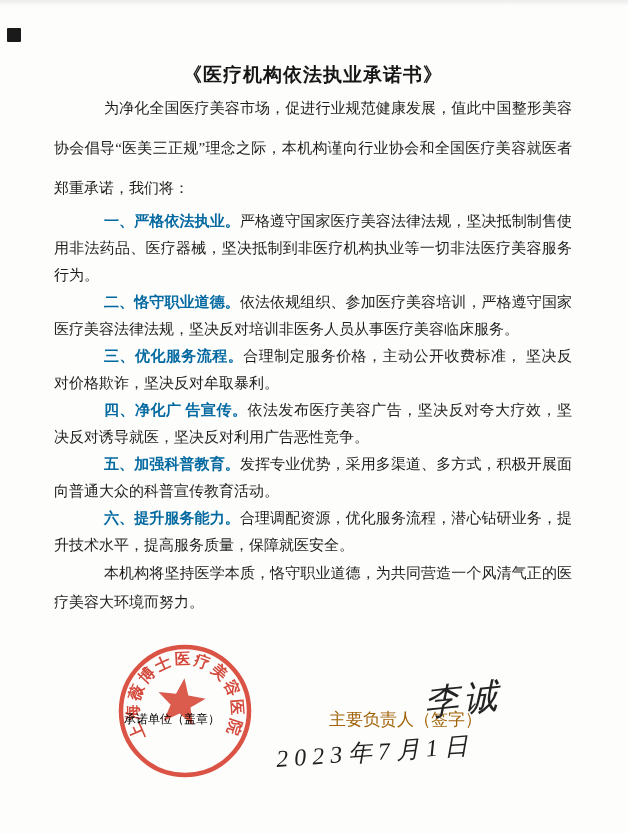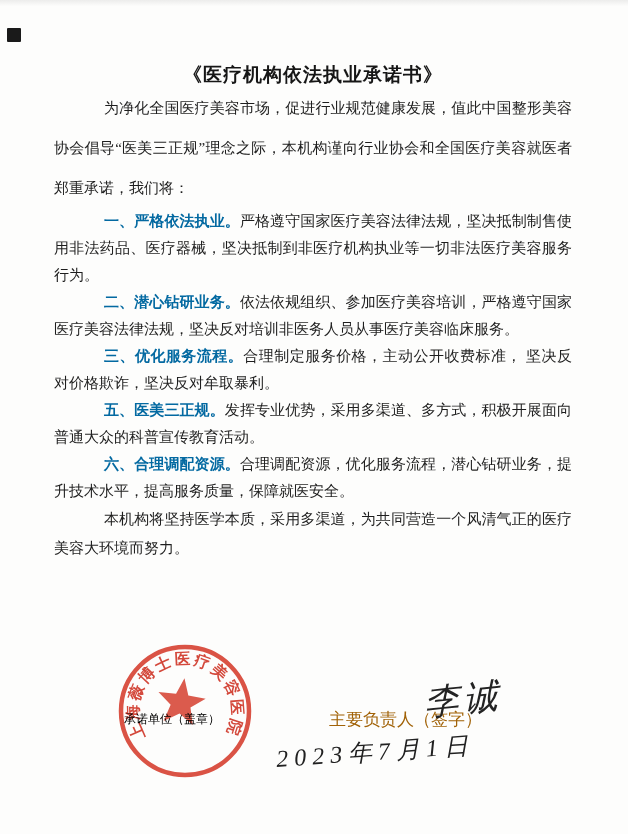--- a/index.html
+++ b/index.html
@@ -99,30 +99,31 @@
 
   <div class="corner-mark"></div>
 
   <div class="content">
     <h1 class="doc-title">《医疗机构依法执业承诺书》</h1>
 
     <p class="para intro">为净化全国医疗美容市场，促进行业规范健康发展，值此中国整形美容协会倡导“医美三正规”理念之际，本机构谨向行业协会和全国医疗美容就医者郑重承诺，我们将：</p>
 
     <p class="para item"><span class="lead">一、严格依法执业。</span><span>严格遵守国家医疗美容法律法规，坚决抵制制售使用非法药品、医疗器械，坚决抵制到非医疗机构执业等一切非法医疗美容服务行为。</span></p>
 
-    <p class="para item"><span class="lead">二、潜心钻研业务。</span><span>依法依规组织、参加医疗美容培训，严格遵守国家医疗美容法律法规，坚决反对培训非医务人员从事医疗美容临床服务。</span></p>
+    <p class="para item"><span class="lead">二、恪守职业道德。</span><span>依法依规组织、参加医疗美容培训，严格遵守国家医疗美容法律法规，坚决反对培训非医务人员从事医疗美容临床服务。</span></p>
 
     <p class="para item"><span class="lead">三、优化服务流程。</span><span>合理制定服务价格，主动公开收费标准， 坚决反对价格欺诈，坚决反对牟取暴利。</span></p>
 
+    <p class="para item"><span class="lead">四、净化广 告宣传。</span><span>依法发布医疗美容广告，坚决反对夸大疗效，坚决反对诱导就医，坚决反对利用广告恶性竞争。</span></p>
 
-    <p class="para item"><span class="lead">五、医美三正规。</span><span>发挥专业优势，采用多渠道、多方式，积极开展面向普通大众的科普宣传教育活动。</span></p>
+    <p class="para item"><span class="lead">五、加强科普教育。</span><span>发挥专业优势，采用多渠道、多方式，积极开展面向普通大众的科普宣传教育活动。</span></p>
 
-    <p class="para item"><span class="lead">六、合理调配资源。</span><span>合理调配资源，优化服务流程，潜心钻研业务，提升技术水平，提高服务质量，保障就医安全。</span></p>
+    <p class="para item"><span class="lead">六、提升服务能力。</span><span>合理调配资源，优化服务流程，潜心钻研业务，提升技术水平，提高服务质量，保障就医安全。</span></p>
 
-    <p class="para closing">本机构将坚持医学本质，采用多渠道，为共同营造一个风清气正的医疗美容大环境而努力。</p>
+    <p class="para closing">本机构将坚持医学本质，恪守职业道德，为共同营造一个风清气正的医疗美容大环境而努力。</p>
   </div>
 
   <svg class="seal" viewBox="0 0 170 170">
     <circle cx="85" cy="85" r="64" fill="none" stroke="#d2301f" stroke-width="4.5" opacity="0.92"></circle>
     <g transform="translate(81,77) rotate(8)">
       <polygon points="0,-25 6.2,-8.5 23.8,-7.7 10,3.2 14.7,20.2 0,10.5 -14.7,20.2 -10,3.2 -23.8,-7.7 -6.2,-8.5" fill="#d2301f" opacity="0.88"></polygon>
     </g>
     <defs>
       <path id="sealArc" d="M 45.6 110.6 A 47 47 0 1 1 124.4 110.6" fill="none"></path>
     </defs>

